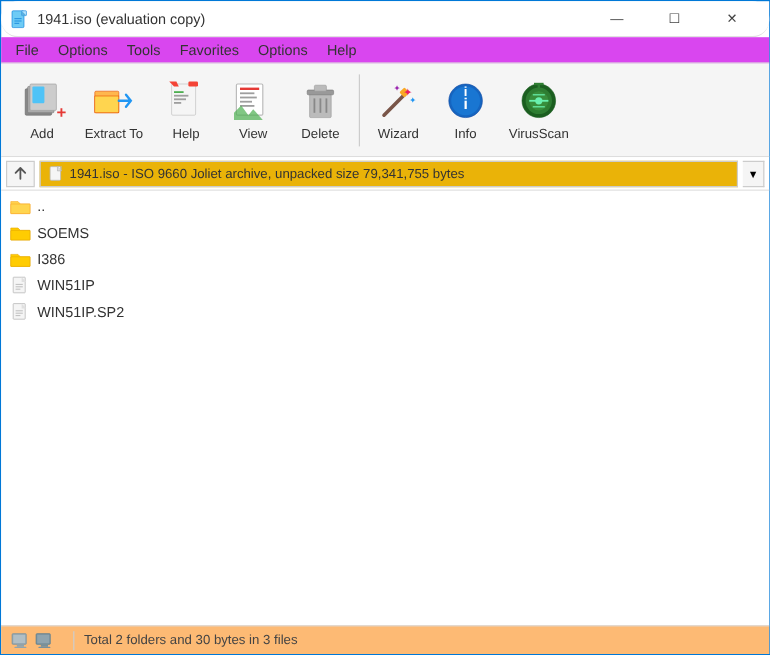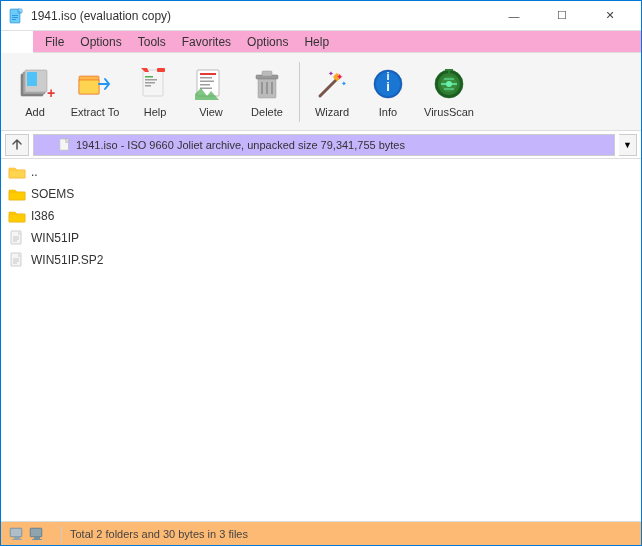--- a/index.html
+++ b/index.html
@@ -24,20 +24,21 @@
 
     .title-bar {
       background: #fff;
       height: 30px;
       display: flex;
       align-items: center;
       justify-content: space-between;
       padding: 0 8px;
       border-bottom: 1px solid #e0e0e0;
       user-select: none;
+      border-radius: 14px;
     }
 
     .title-bar-left {
       display: flex;
       align-items: center;
       gap: 6px;
     }
 
     .title-icon {
       width: 16px;
@@ -66,23 +67,22 @@
       font-size: 11px;
       color: #444;
     }
 
     
     .menu-bar {
       height: 22px;
       display: flex;
       align-items: center;
       padding: 0 4px;
-      background: #f9a8d4;
+      background: #d946ef;
       border-bottom: 1px solid #ddd;
-      margin-left: 32px;
     }
 
     .menu-item {
       padding: 2px 8px;
       cursor: pointer;
       font-size: 12px;
       color: #333;
     }
 
     
@@ -147,23 +147,23 @@
       display: flex;
       align-items: center;
       justify-content: center;
       font-size: 13px;
     }
 
     .address-field {
       flex: 1;
       height: 22px;
       border: 1px solid #ccc;
-      padding: 0 24px;
+      padding: 0 6px;
       font-size: 11px;
-      background: #c4b5fd;
+      background: #eab308;
       color: #333;
       display: flex;
       align-items: center;
     }
 
     .address-field-icon {
       margin-right: 4px;
     }
 
     .address-dropdown {

